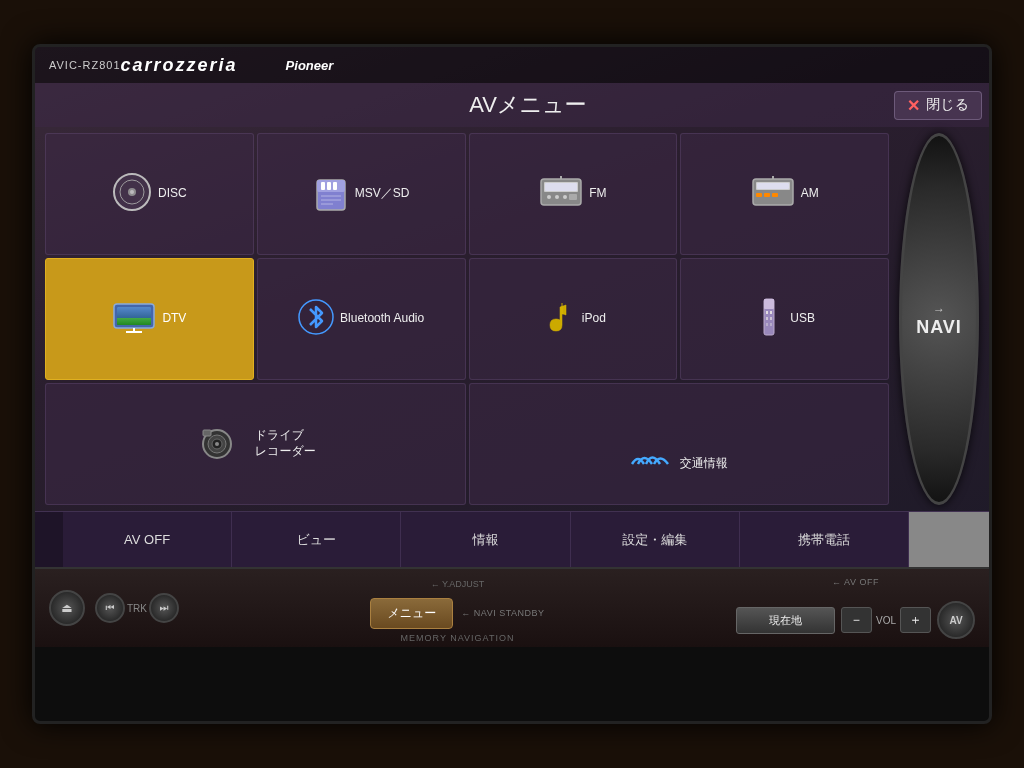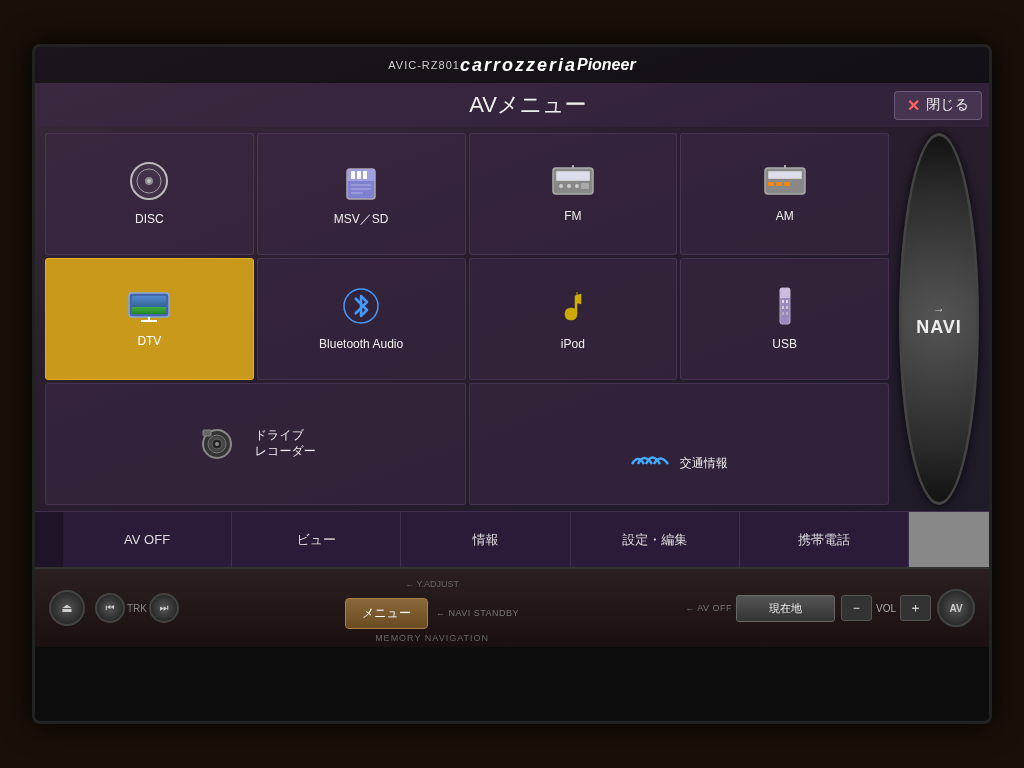--- a/index.html
+++ b/index.html
@@ -37,40 +37,41 @@
       position: relative;
     }
 
     
     .top-bar {
       width: 100%;
       height: 36px;
       background: rgba(0,0,0,0.5);
       display: flex;
       align-items: center;
-      justify-content: center;
+      justify-content: flex-start;
       padding: 0 14px;
     }
     .model-label {
       color: #ccc;
       font-size: 11px;
       letter-spacing: 1px;
     }
     .brand-label {
       color: #fff;
       font-size: 18px;
       font-style: italic;
       font-weight: bold;
       letter-spacing: 2px;
     }
     .pioneer-label {
       color: #fff;
-      font-size: 16px;
+      font-size: 13px;
       font-style: italic;
       font-weight: bold;
+      margin-left: 48px;
     }
 
     
     .title-bar {
       width: 100%;
       height: 44px;
       display: flex;
       align-items: center;
       justify-content: space-between;
       padding: 0 7px;
@@ -113,21 +114,21 @@
       display: grid;
       grid-template-columns: repeat(4, 1fr);
       grid-template-rows: repeat(3, 1fr);
       gap: 3px;
     }
 
     .grid-cell {
       background: rgba(60,40,70,0.55);
       border: 1px solid rgba(150,120,180,0.2);
       display: flex;
-      flex-direction: column;
+      flex-direction: row;
       align-items: center;
       justify-content: center;
       cursor: pointer;
       gap: 6px;
       position: relative;
       border-radius: 3px;
     }
     .grid-cell.active-dtv {
       background: #c8991a;
       border-color: #e0b020;
@@ -557,21 +558,21 @@
           <span>メニュー</span>
         </button>
         <div class="nav-standby-row">
           <span class="label-small">← NAVI STANDBY</span>
         </div>
       </div>
       <span class="memory-nav-label">MEMORY NAVIGATION</span>
     </div>
 
     <div class="ctrl-right">
-      <div style="display:flex;flex-direction:row;align-items:center;gap:4px;">
+      <div style="display:flex;flex-direction:column;align-items:center;gap:14px;">
         <span class="label-small">← AV OFF</span>
         <div style="display:flex;align-items:center;gap:6px;">
           <button class="genzaichi-btn">
             <span>現在地</span>
           </button>
           <div class="vol-ctrl">
             <button class="vol-btn">
               <span>－</span>
             </button>
             <span style="font-size:10px;color:#aaa;">VOL</span>

